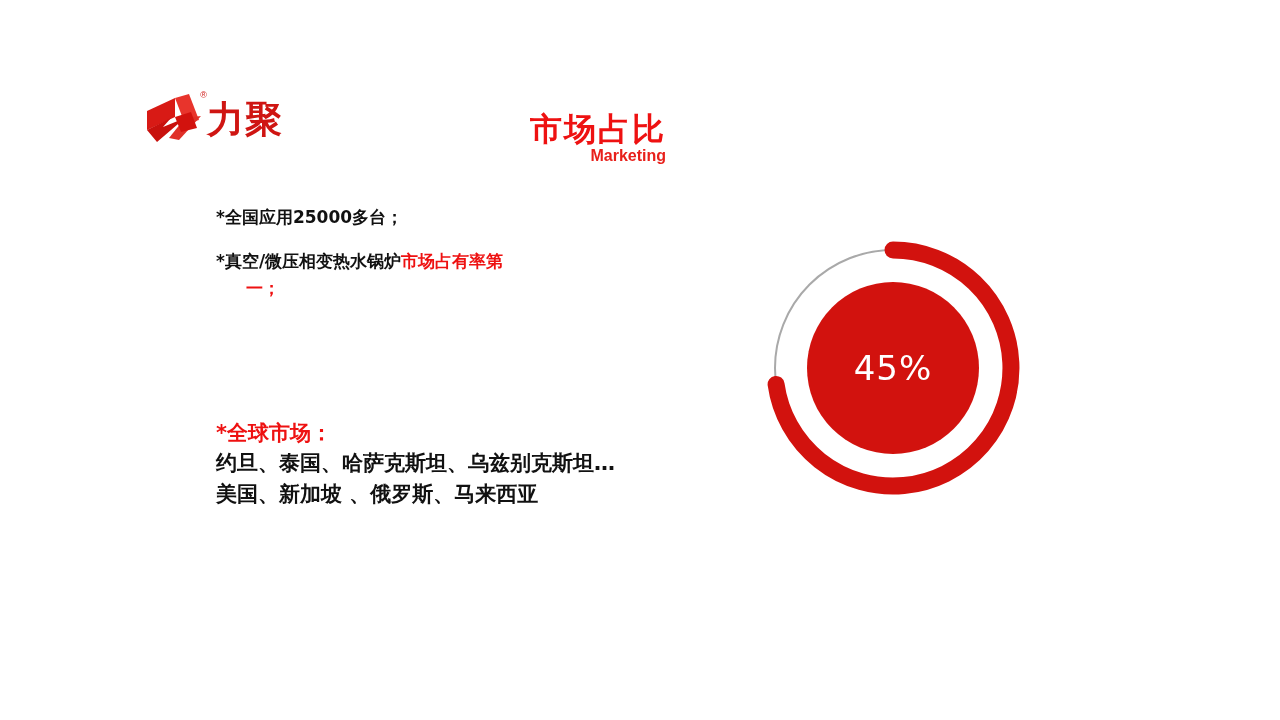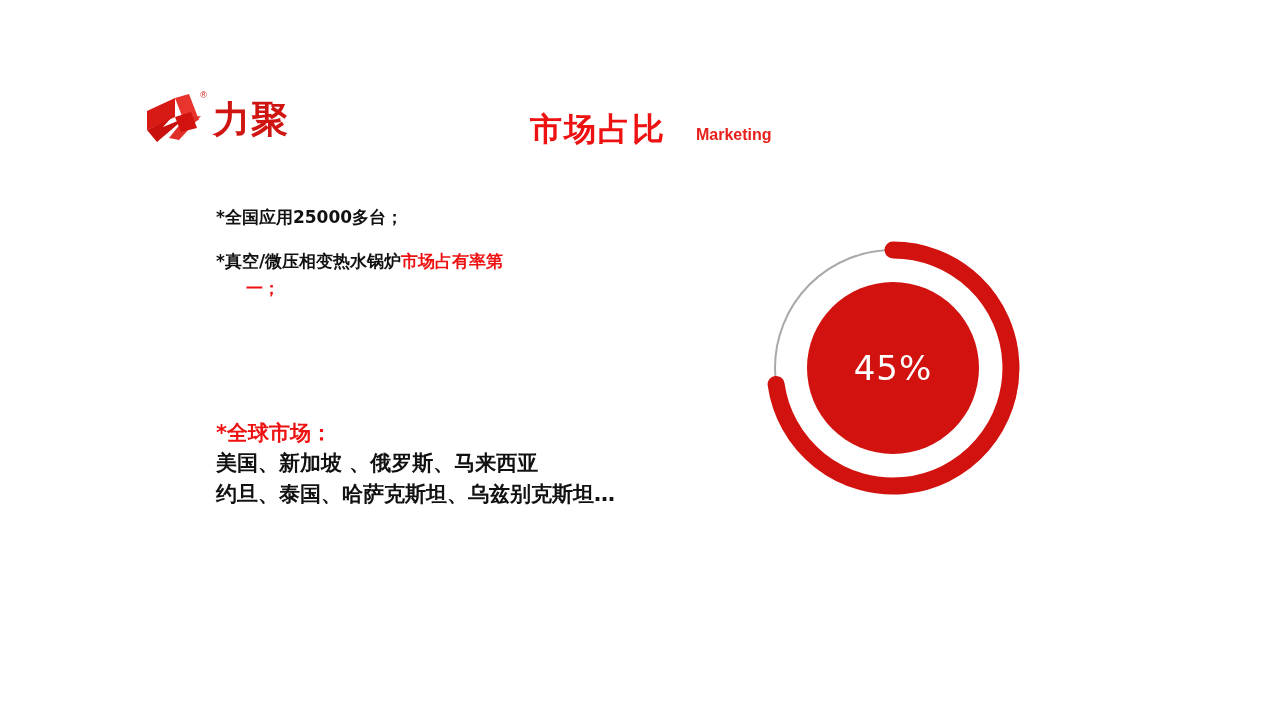--- a/index.html
+++ b/index.html
@@ -45,31 +45,32 @@
     font-size: 9px;
     color: #cf1512;
     line-height: 1;
   }
   .logo-text {
     font-family: "DejaVu Sans", "Liberation Sans", sans-serif;
     font-size: 37px;
     font-weight: bold;
     color: #cf1512;
     letter-spacing: 1px;
-    margin-left: 6px;
+    margin-left: 0;
     line-height: 1;
   }
 
   
   .title-block {
     position: absolute;
     left: 530px;
     top: 112px;
     display: flex;
     align-items: flex-end;
+    flex-direction: column;
   }
   .title-main {
     font-family: "DejaVu Sans", "Liberation Sans", sans-serif;
     font-size: 32px;
     font-weight: bold;
     color: #ee1111;
     letter-spacing: 2px;
     line-height: 1.1;
   }
   .title-sub {
@@ -186,22 +187,22 @@
   <div class="body-copy">
     <p class="bullet">*全国应用25000多台；</p>
     <p class="bullet">
       <span>*真空/微压相变热水锅炉</span><span class="hl">市场占有率第</span>
       <span class="bullet-wrap">一；</span>
     </p>
   </div>
 
   <div class="global-block">
     <p class="global-head">*全球市场：</p>
+    <p class="global-line">约旦、泰国、哈萨克斯坦、乌兹别克斯坦…</p>
     <p class="global-line">美国、新加坡 、俄罗斯、马来西亚</p>
-    <p class="global-line">约旦、泰国、哈萨克斯坦、乌兹别克斯坦…</p>
   </div>
 
   <div class="donut">
     <svg width="252" height="252" viewBox="0 0 252 252" xmlns="http://www.w3.org/2000/svg">
 
       <circle cx="126" cy="126" r="118" fill="none" stroke="#a9a9a9" stroke-width="2"></circle>
 
       <path d="M 126 8 A 118 118 0 1 1 9.1 142.4" fill="none" stroke="#d2120e" stroke-width="17" stroke-linecap="round"></path>
 
       <circle cx="126" cy="126" r="86" fill="#d2120e"></circle>

